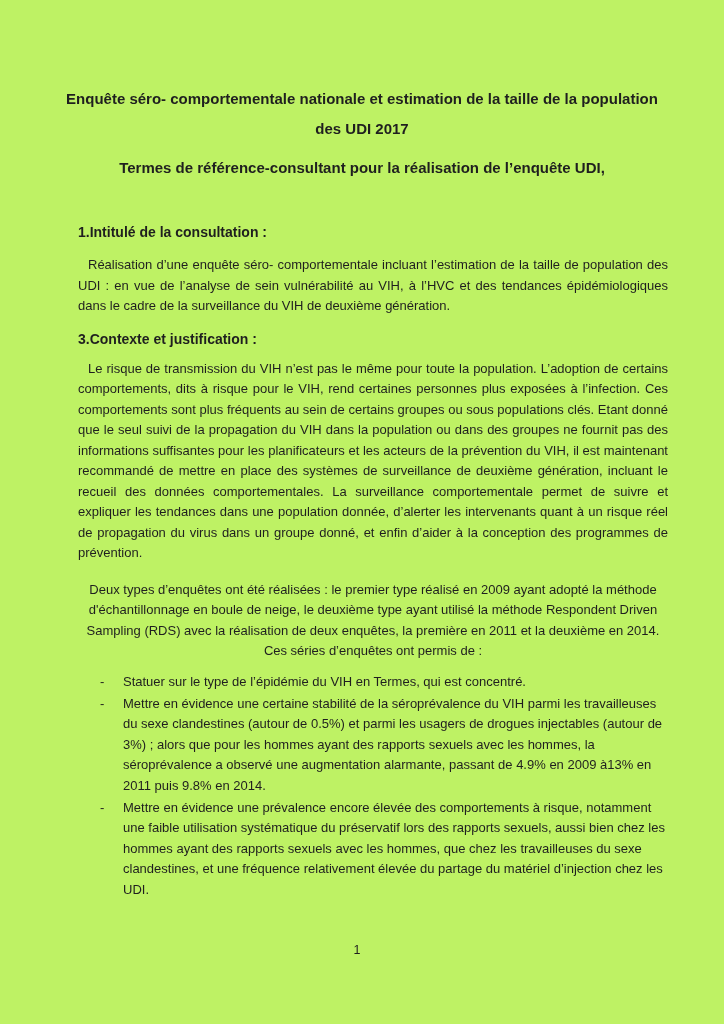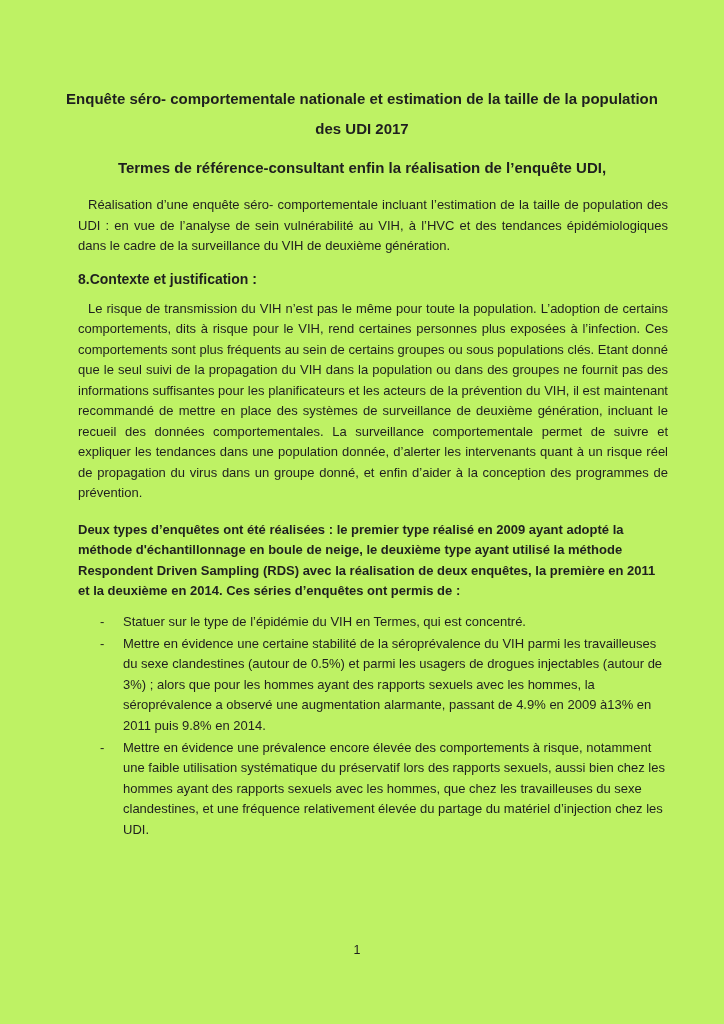--- a/index.html
+++ b/index.html
@@ -36,21 +36,21 @@
     margin-top:40px;
     font-size:14px;
     font-weight:bold;
     line-height:20px;
   }
   .section-heading.second { margin-top:12px; }
   .para { margin-top:13px; }
   .para.justify { text-align:justify; }
   .para.indent { text-indent:10px; }
   .para.p2 { margin-top:10px; }
-  .para.p3 { margin-top:16px; text-align:left;font-weight:bold; }
+  .para.p3 { margin-top:16px; text-align:center; }
   .bullets { margin-top:10px; padding-left:22px; }
   .bullet { display:flex; align-items:flex-start; margin-top:1.5px; }
   .bullet .dash { flex:0 0 23px; }
   .bullet .btext { flex:1; text-align:left; }
   .page-number {
     position:absolute;
     top:942px;
     left:0;
     width:714px;
     text-align:center;
@@ -58,29 +58,30 @@
     line-height:16px;
   }
 </style>
 </head>
 <body>
 
 <div class="page">
 
   <div class="doc-header">
     <div class="doc-title">Enquête séro- comportementale nationale et estimation de la taille de la population des UDI 2017</div>
-    <div class="doc-subtitle">Termes de référence-consultant enfin la réalisation de l’enquête UDI,</div>
+    <div class="doc-subtitle">Termes de référence-consultant pour la réalisation de l’enquête UDI,</div>
   </div>
 
   <div class="content">
 
+    <div class="section-heading">1.Intitulé de la consultation :</div>
 
     <p class="para justify indent">Réalisation d’une enquête séro- comportementale incluant l’estimation de la taille de population des UDI : en vue de l’analyse de sein vulnérabilité au VIH, à l’HVC et des tendances épidémiologiques dans le cadre de la surveillance du VIH de deuxième génération.</p>
 
-    <div class="section-heading second">8.Contexte et justification :</div>
+    <div class="section-heading second">3.Contexte et justification :</div>
 
     <p class="para justify indent p2">Le risque de transmission du VIH n’est pas le même pour toute la population. L’adoption de certains comportements, dits à risque pour le VIH, rend certaines personnes plus exposées à l’infection. Ces comportements sont plus fréquents au sein de certains groupes ou sous populations clés. Etant donné que le seul suivi de la propagation du VIH dans la population ou dans des groupes ne fournit pas des informations suffisantes pour les planificateurs et les acteurs de la prévention du VIH, il est maintenant recommandé de mettre en place des systèmes de surveillance de deuxième génération, incluant le recueil des données comportementales. La surveillance comportementale permet de suivre et expliquer les tendances dans une population donnée, d’alerter les intervenants quant à un risque réel de propagation du virus dans un groupe donné, et enfin d’aider à la conception des programmes de prévention.</p>
 
     <p class="para p3">Deux types d’enquêtes ont été réalisées : le premier type réalisé en 2009 ayant adopté la méthode d'échantillonnage en boule de neige, le deuxième type ayant utilisé la méthode Respondent Driven Sampling (RDS) avec la réalisation de deux enquêtes, la première  en 2011 et la deuxième  en 2014. Ces séries d’enquêtes ont permis de :</p>
 
     <div class="bullets">
       <div class="bullet">
         <span class="dash">-</span>
         <span class="btext">Statuer sur le type de l’épidémie du VIH en Termes, qui est concentré.</span>
       </div>

